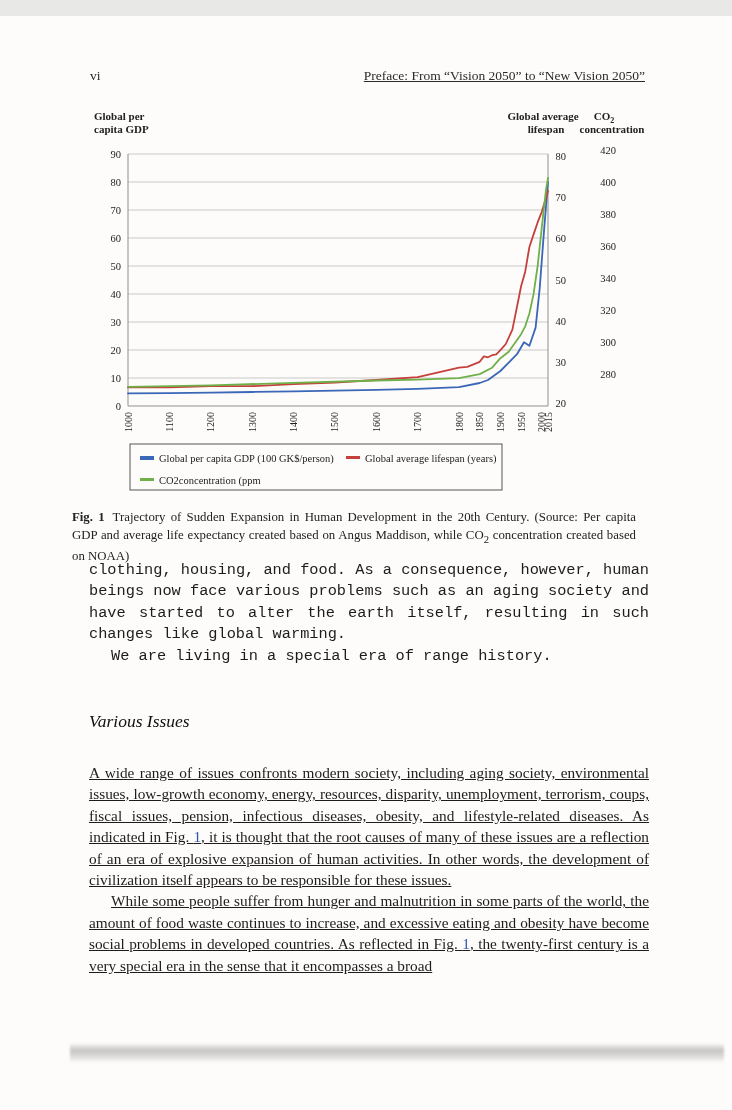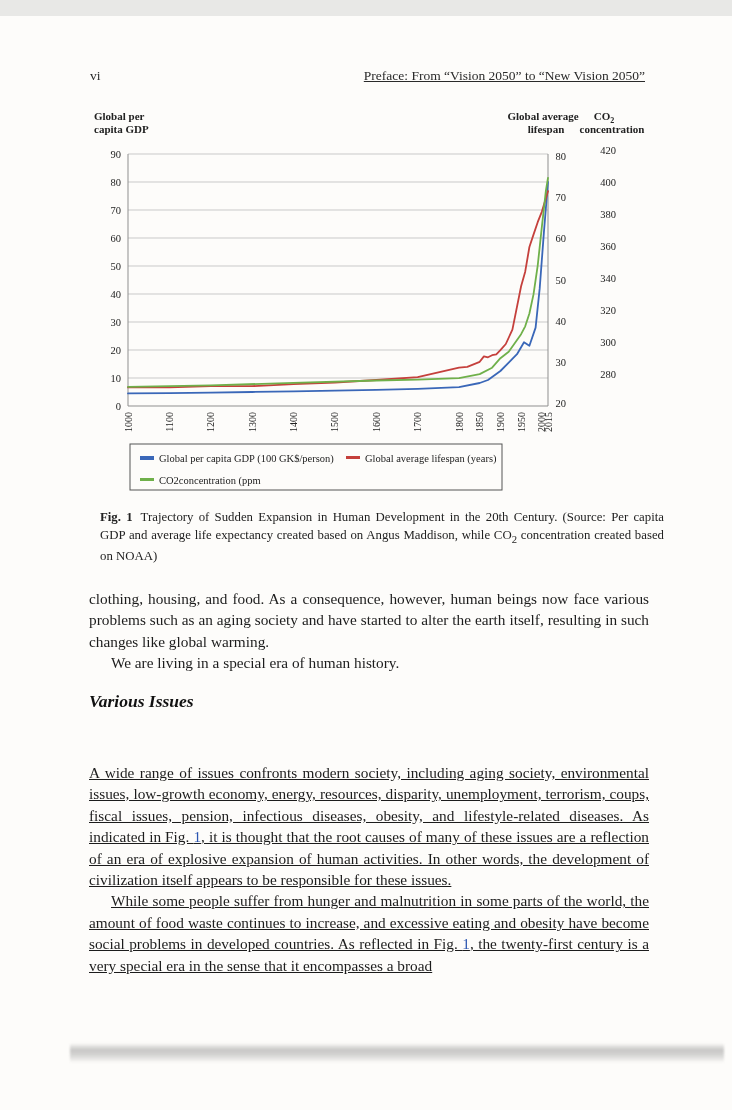--- a/index.html
+++ b/index.html
@@ -5,28 +5,28 @@
   html,body{margin:0;padding:0;background:#e8e8e6;}
   #page{
     position:relative;width:732px;height:1110px;margin:16px auto;
     background:#fdfcfa;overflow:hidden;
     font-family:"Liberation Serif", serif;color:#1f1f1f;
   }
   .runhead{position:absolute;top:52px;left:90px;right:87px;font-size:13.5px;color:#2a2a2a;}
   .runhead .pageno{float:left;}
   .runhead .rh-title{float:right;text-decoration:underline;}
   #chart-wrap{position:absolute;left:88px;top:90px;width:580px;height:400px;}
-  .caption{position:absolute;left:100px;top:492px;width:564px;font-size:12.8px;line-height:1.42;text-align:justify;color:#222;}
+  .caption{position:absolute;left:72px;top:492px;width:564px;font-size:12.8px;line-height:1.42;text-align:justify;color:#222;}
   .caption .figlabel{font-weight:bold;margin-right:8px;}
   .bodyblock{position:absolute;left:89px;width:560px;font-size:15.3px;line-height:21.4px;text-align:justify;color:#1c1c1c;}
-  #block1{top:572px;}
+  #block1{top:544px;font-family:Liberation Mono, monospace;}
   #block2{top:746px;text-decoration:underline;}
   .bodyblock p{margin:0;}
   p.indent{text-indent:22px;}
-  .heading{position:absolute;left:89px;top:675px;font-size:17.5px;font-weight:bold;font-style:italic;color:#111;}
+  .heading{position:absolute;left:89px;top:695px;font-size:17.5px;font-weight:normal;font-style:italic;color:#111;}
   .figlink{color:#2b55b0;}
   .scan-band{
     position:absolute;left:70px;top:1027px;width:654px;height:20px;
     background:linear-gradient(180deg, rgba(130,130,130,0) 0%, rgba(125,125,125,0.42) 35%, rgba(135,135,135,0.30) 65%, rgba(180,180,180,0) 100%);
     filter:blur(1px);
   }
   svg text{font-family:"Liberation Serif", serif;fill:#222;}
 </style>
 </head>
 <body>
@@ -109,21 +109,21 @@
         <text x="71" y="377.5" font-size="10.5">CO2concentration (ppm</text>
       </svg>
   </div>
 
   <div class="caption">
     <span class="figlabel">Fig. 1</span><span><span>Trajectory of Sudden Expansion in Human Development in the 20th Century. (Source: Per capita GDP and average life expectancy created based on Angus Maddison, while CO</span><sub>2</sub><span> concentration created based on NOAA)</span></span>
   </div>
 
   <div class="bodyblock" id="block1">
     <p>clothing, housing, and food. As a consequence, however, human beings now face various problems such as an aging society and have started to alter the earth itself, resulting in such changes like global warming.</p>
-    <p class="indent">We are living in a special era of human history.</p>
+    <p class="indent">We are living in a special era of range history.</p>
   </div>
 
   <div class="heading">Various Issues</div>
 
   <div class="bodyblock" id="block2">
     <p id="para3"><span>A wide range of issues confronts modern society, including aging society, environmental issues, low-growth economy, energy, resources, disparity, unemployment, terrorism, coups, fiscal issues, pension, infectious diseases, obesity, and lifestyle-related diseases. As indicated in Fig. </span><span class="figlink">1</span><span>, it is thought that the root causes of many of these issues are a reflection of an era of explosive expansion of human activities. In other words, the development of civilization itself appears to be responsible for these issues.</span></p>
     <p id="para4" class="indent"><span>While some people suffer from hunger and malnutrition in some parts of the world, the amount of food waste continues to increase, and excessive eating and obesity have become social problems in developed countries. As reflected in Fig. </span><span class="figlink">1</span><span>, the twenty-first century is a very special era in the sense that it encompasses a broad</span></p>
   </div>
 
   <div class="scan-band"></div>

